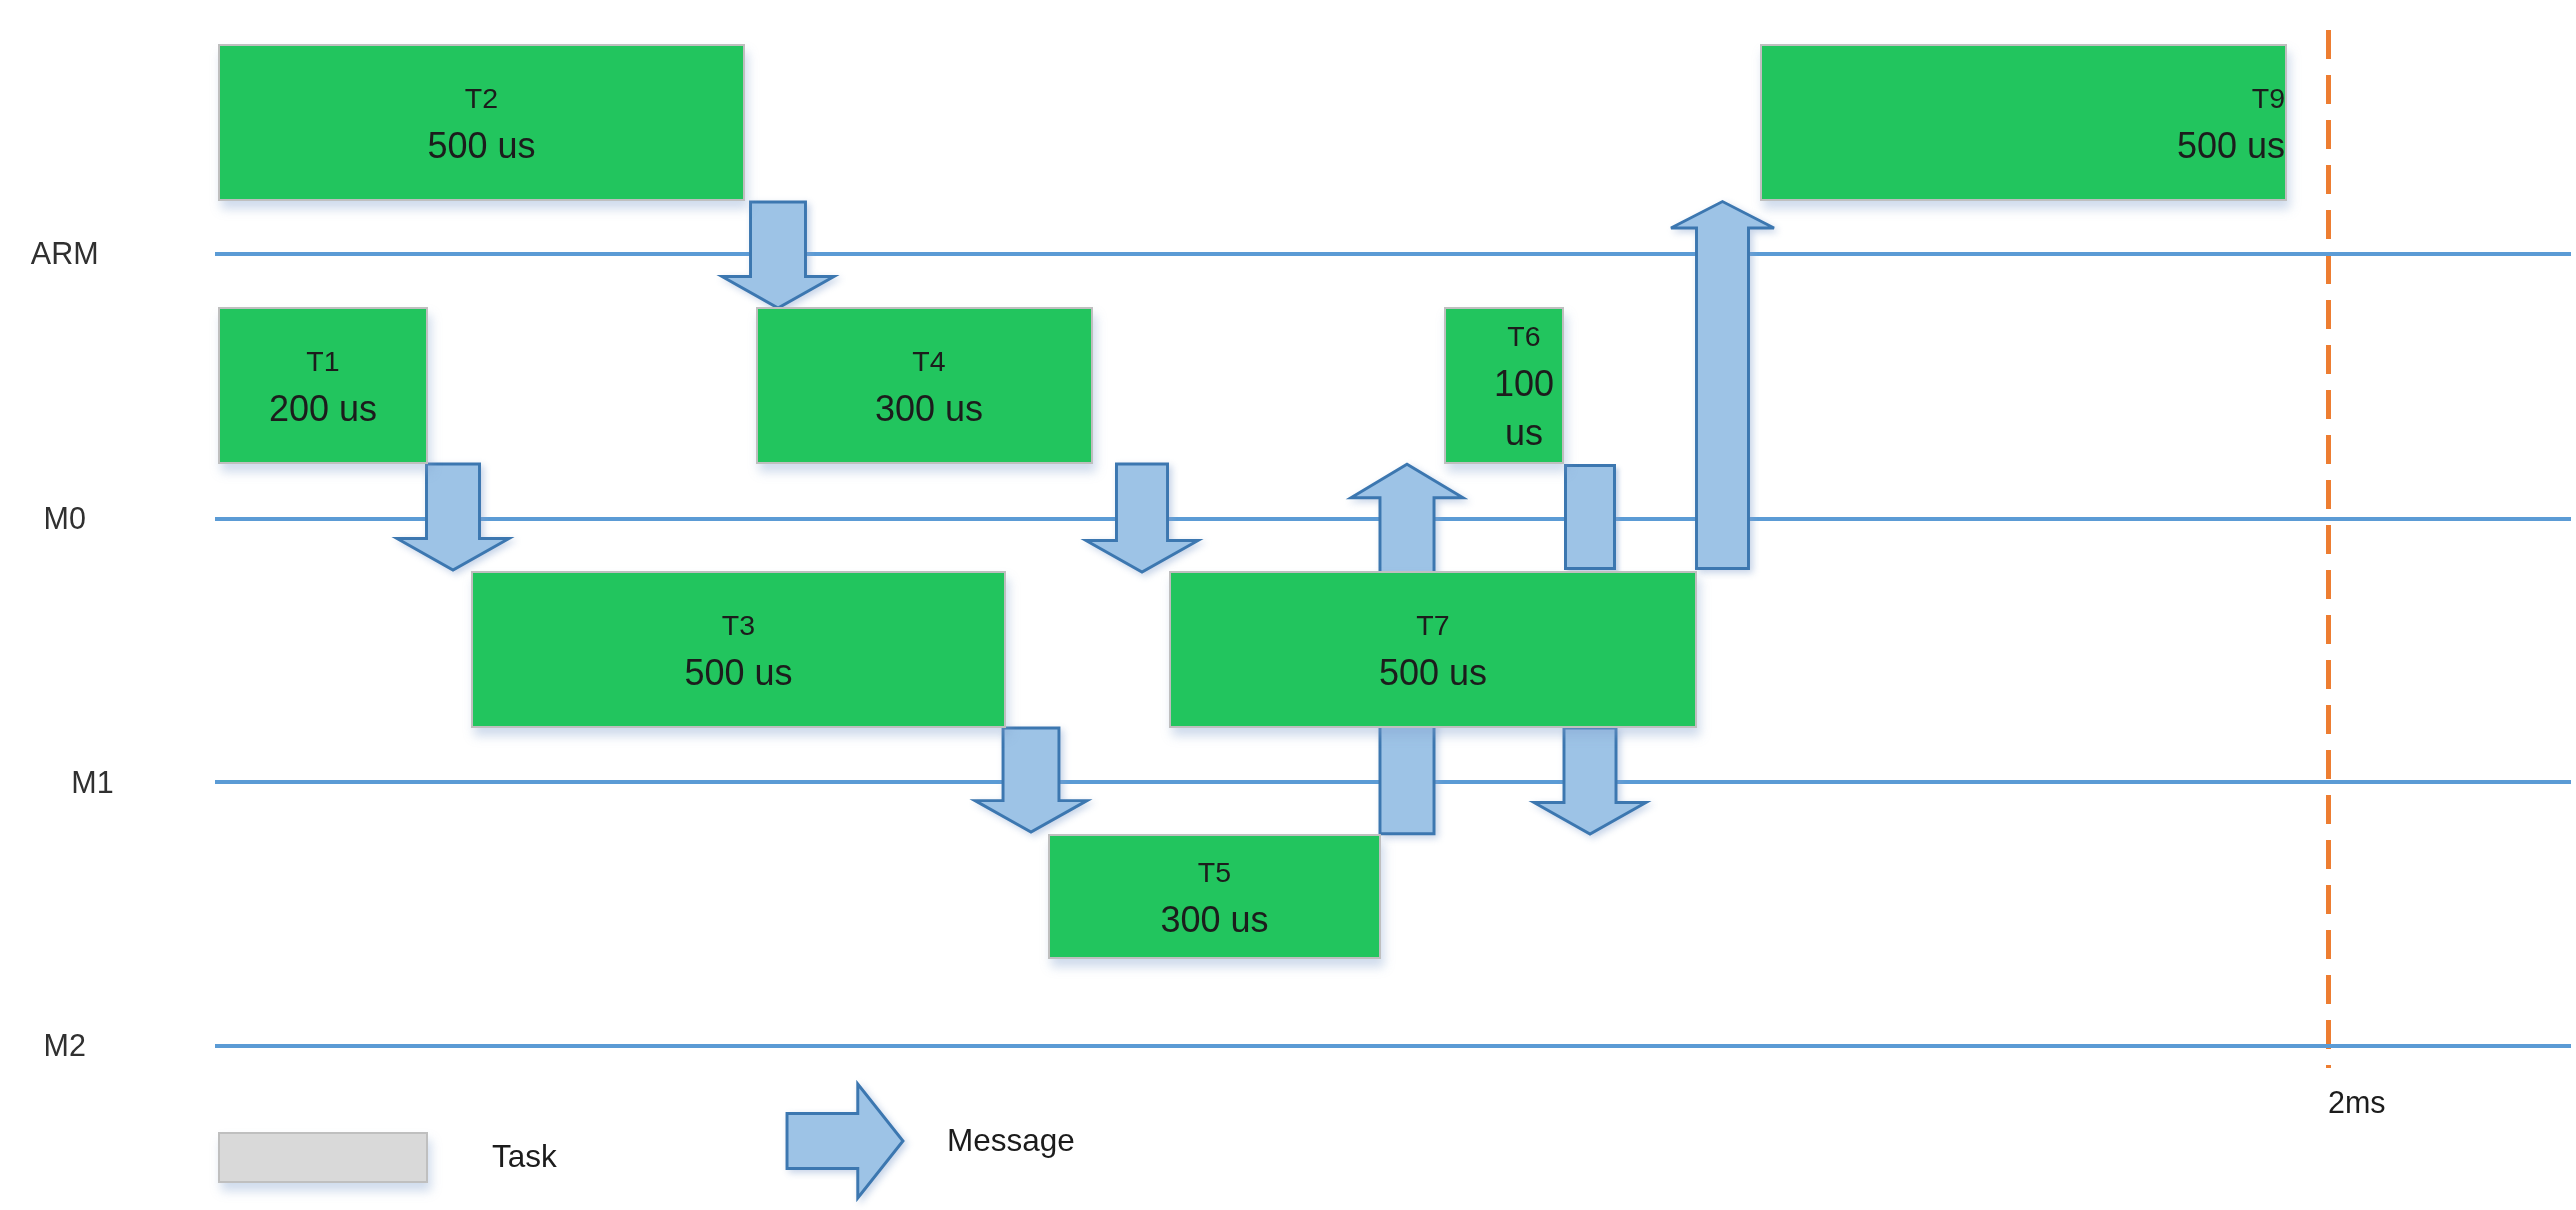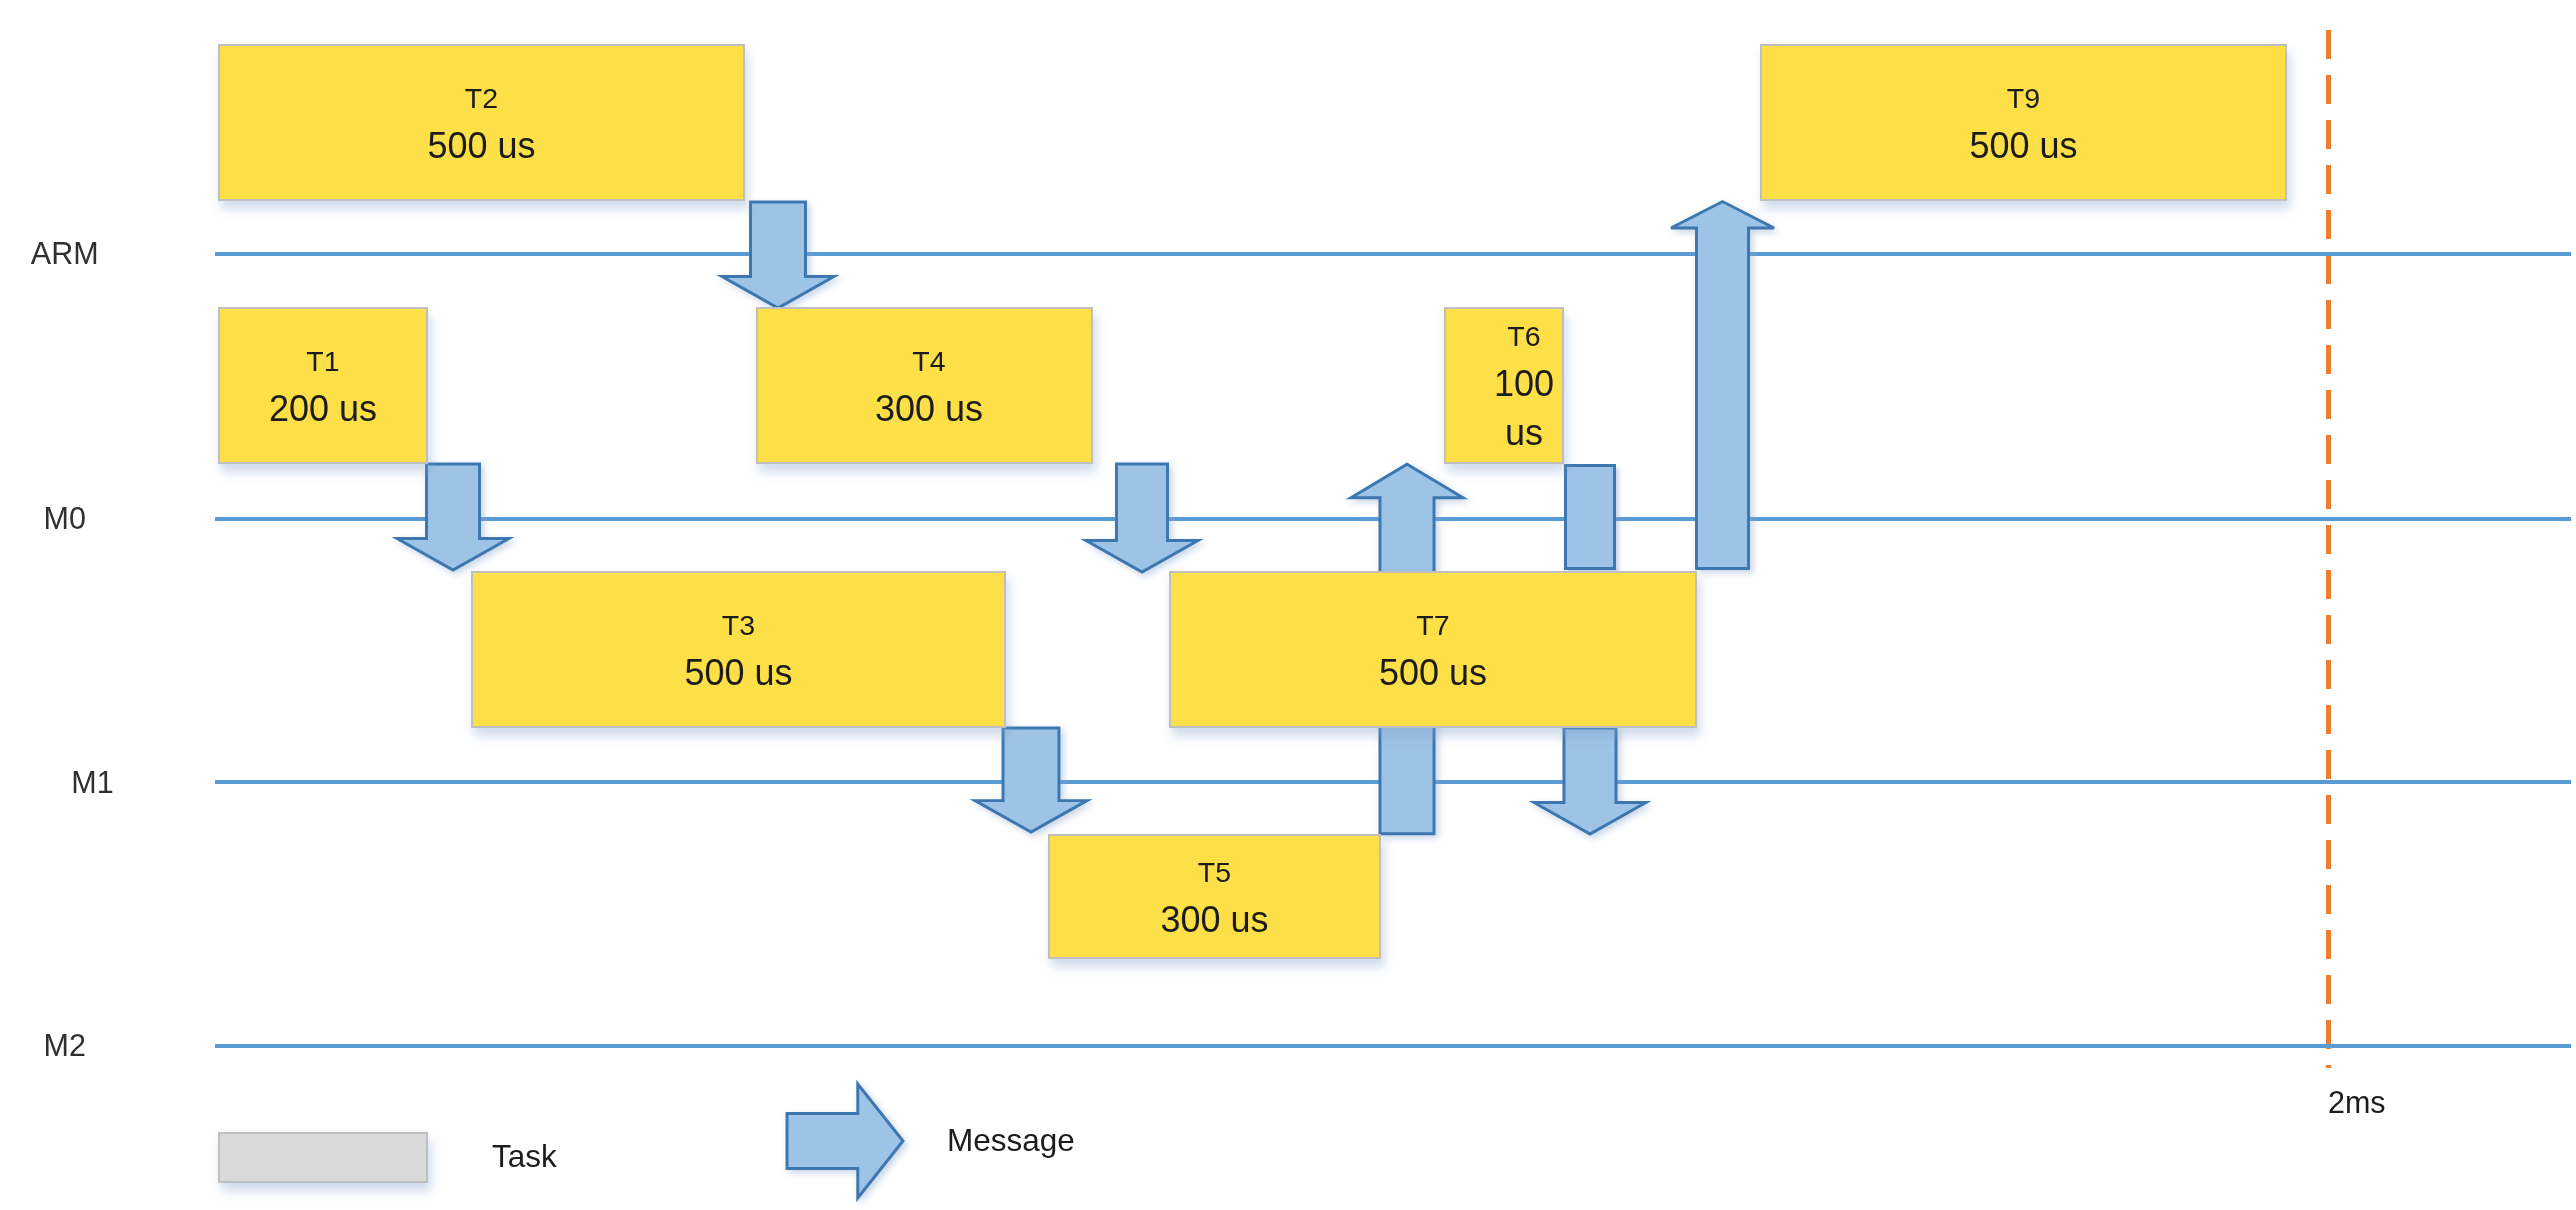--- a/index.html
+++ b/index.html
@@ -3,21 +3,21 @@
 <meta charset="utf-8">
 <style>
   html,body{margin:0;padding:0;background:#ffffff;}
   body{font-family:"Liberation Sans","DejaVu Sans",sans-serif;color:#1c1c1c;}
   #canvas{position:relative;width:2576px;height:1210px;background:#ffffff;overflow:hidden;}
 
   .lane-line{position:absolute;height:3.9px;z-index:1;}
   .lane-label{position:absolute;width:98px;text-align:center;font-size:30.5px;color:#303030;
               line-height:43px;z-index:1;}
 
-  .task{position:absolute;background:#fde047;border:2px solid #bfbfbf;box-sizing:border-box;
+  .task{position:absolute;background:#22c55e;border:2px solid #bfbfbf;box-sizing:border-box;
         display:flex;flex-direction:column;align-items:center;justify-content:center;
         z-index:3;box-shadow:3px 7.9px 9.8px rgba(130,160,205,0.38);}
   .task .t-name{font-size:28.5px;line-height:45px;}
   .task .t-dur{font-size:36px;line-height:49px;}
 
   .msg-svg{position:absolute;z-index:2;overflow:visible;
            filter:drop-shadow(3px 3.9px 3.9px rgba(130,160,205,0.45));}
   .msg-bar{position:absolute;background:#9dc3e6;border:3px solid #3c77b0;box-sizing:border-box;
            z-index:2;box-shadow:3px 3.9px 3.9px rgba(130,160,205,0.45);}
 
@@ -79,21 +79,21 @@
     </div>
     <div class="task" style="left: 1444px; top: 307px; width: 120px; height: 157px; padding-left: 40px;">
       <span class="t-name">T6</span>
       <span class="t-dur">100</span>
       <span class="t-dur">us</span>
     </div>
     <div class="task" style="left: 1169px; top: 571px; width: 528px; height: 157px;">
       <span class="t-name">T7</span>
       <span class="t-dur">500 us</span>
     </div>
-    <div class="task" style="left: 1760px; top: 44px; width: 527px; height: 157px;">
+    <div class="task" style="left: 1760px; top: 44px; width: 527px; height: 157px; align-items: flex-end;">
       <span class="t-name">T9</span>
       <span class="t-dur">500 us</span>
     </div>
     <svg class="msg-svg" width="112" height="106" style="left: 722px; top: 202px;" viewBox="0 0 114 108">
       <polygon points="29,0 85,0 85,76 114,76 57,108 0,76 29,76" fill="#9dc3e6" stroke="#3c77b0" stroke-width="3"></polygon>
     </svg>
     <svg class="msg-svg" width="112" height="106" style="left: 397px; top: 464px;" viewBox="0 0 114 108">
       <polygon points="30,0 84,0 84,76 114,76 57,108 0,76 30,76" fill="#9dc3e6" stroke="#3c77b0" stroke-width="3"></polygon>
     </svg>
     <svg class="msg-svg" width="112" height="108" style="left: 1086px; top: 464px;" viewBox="0 0 114 110">

